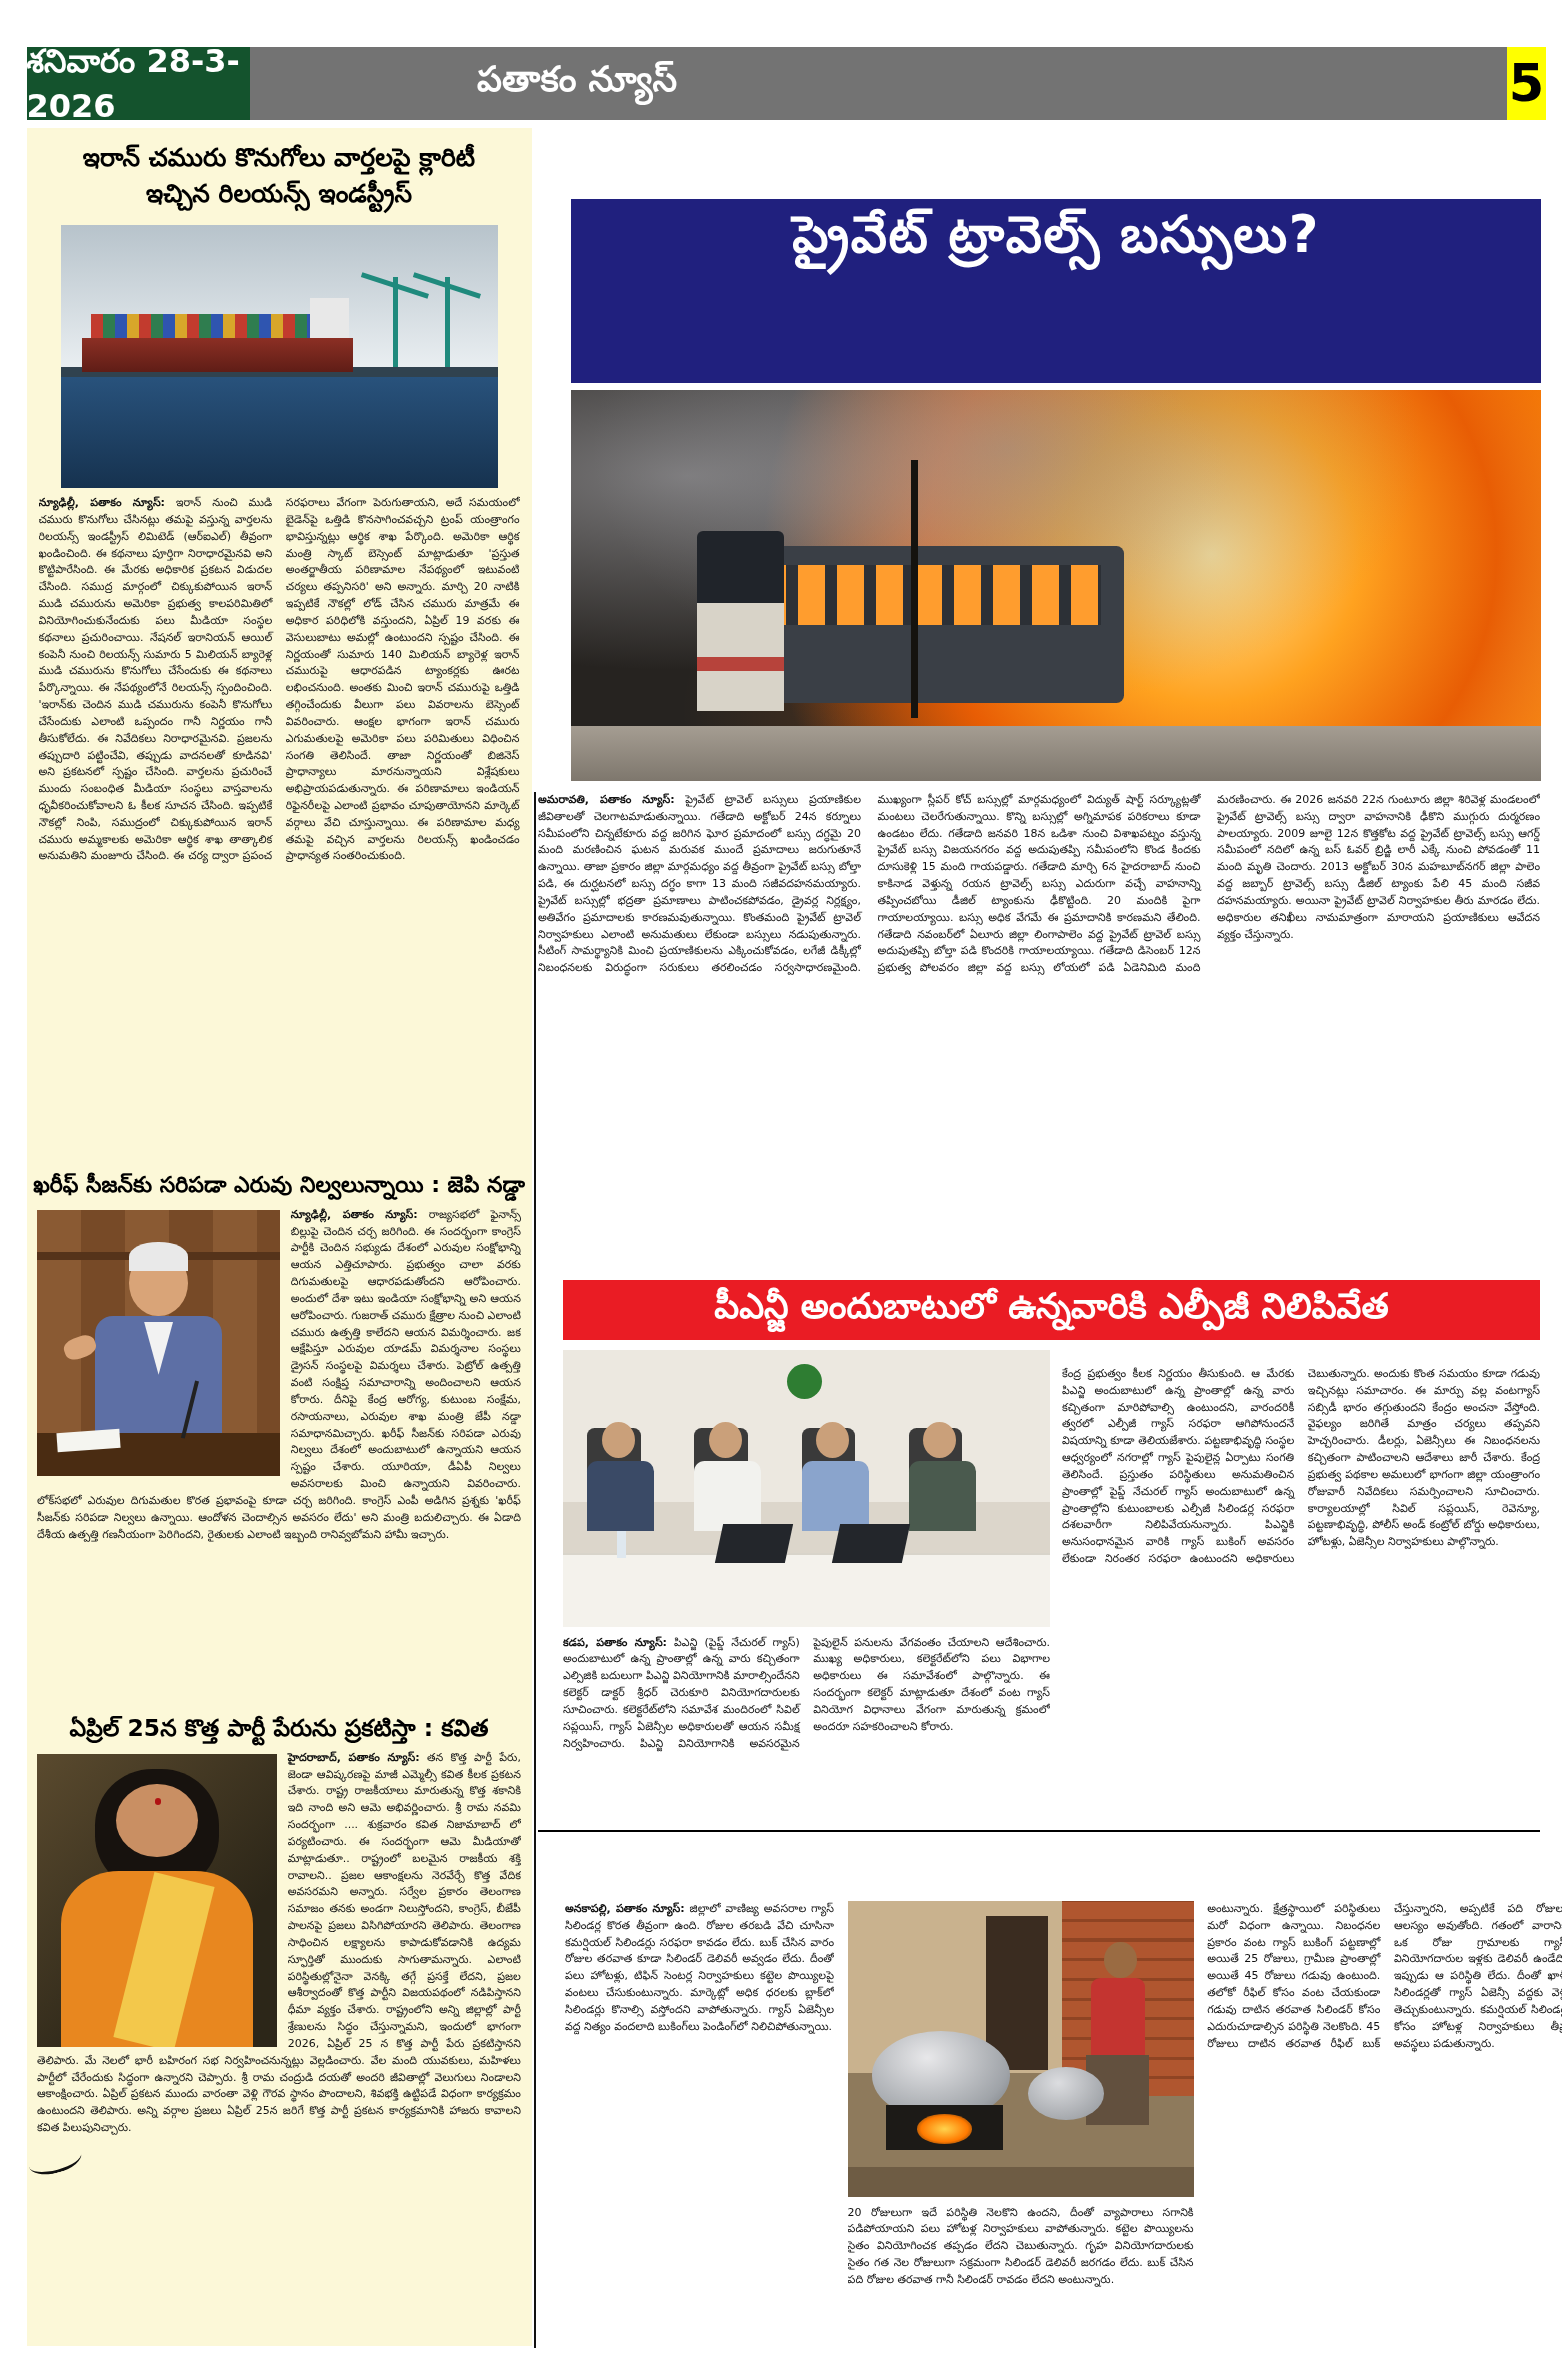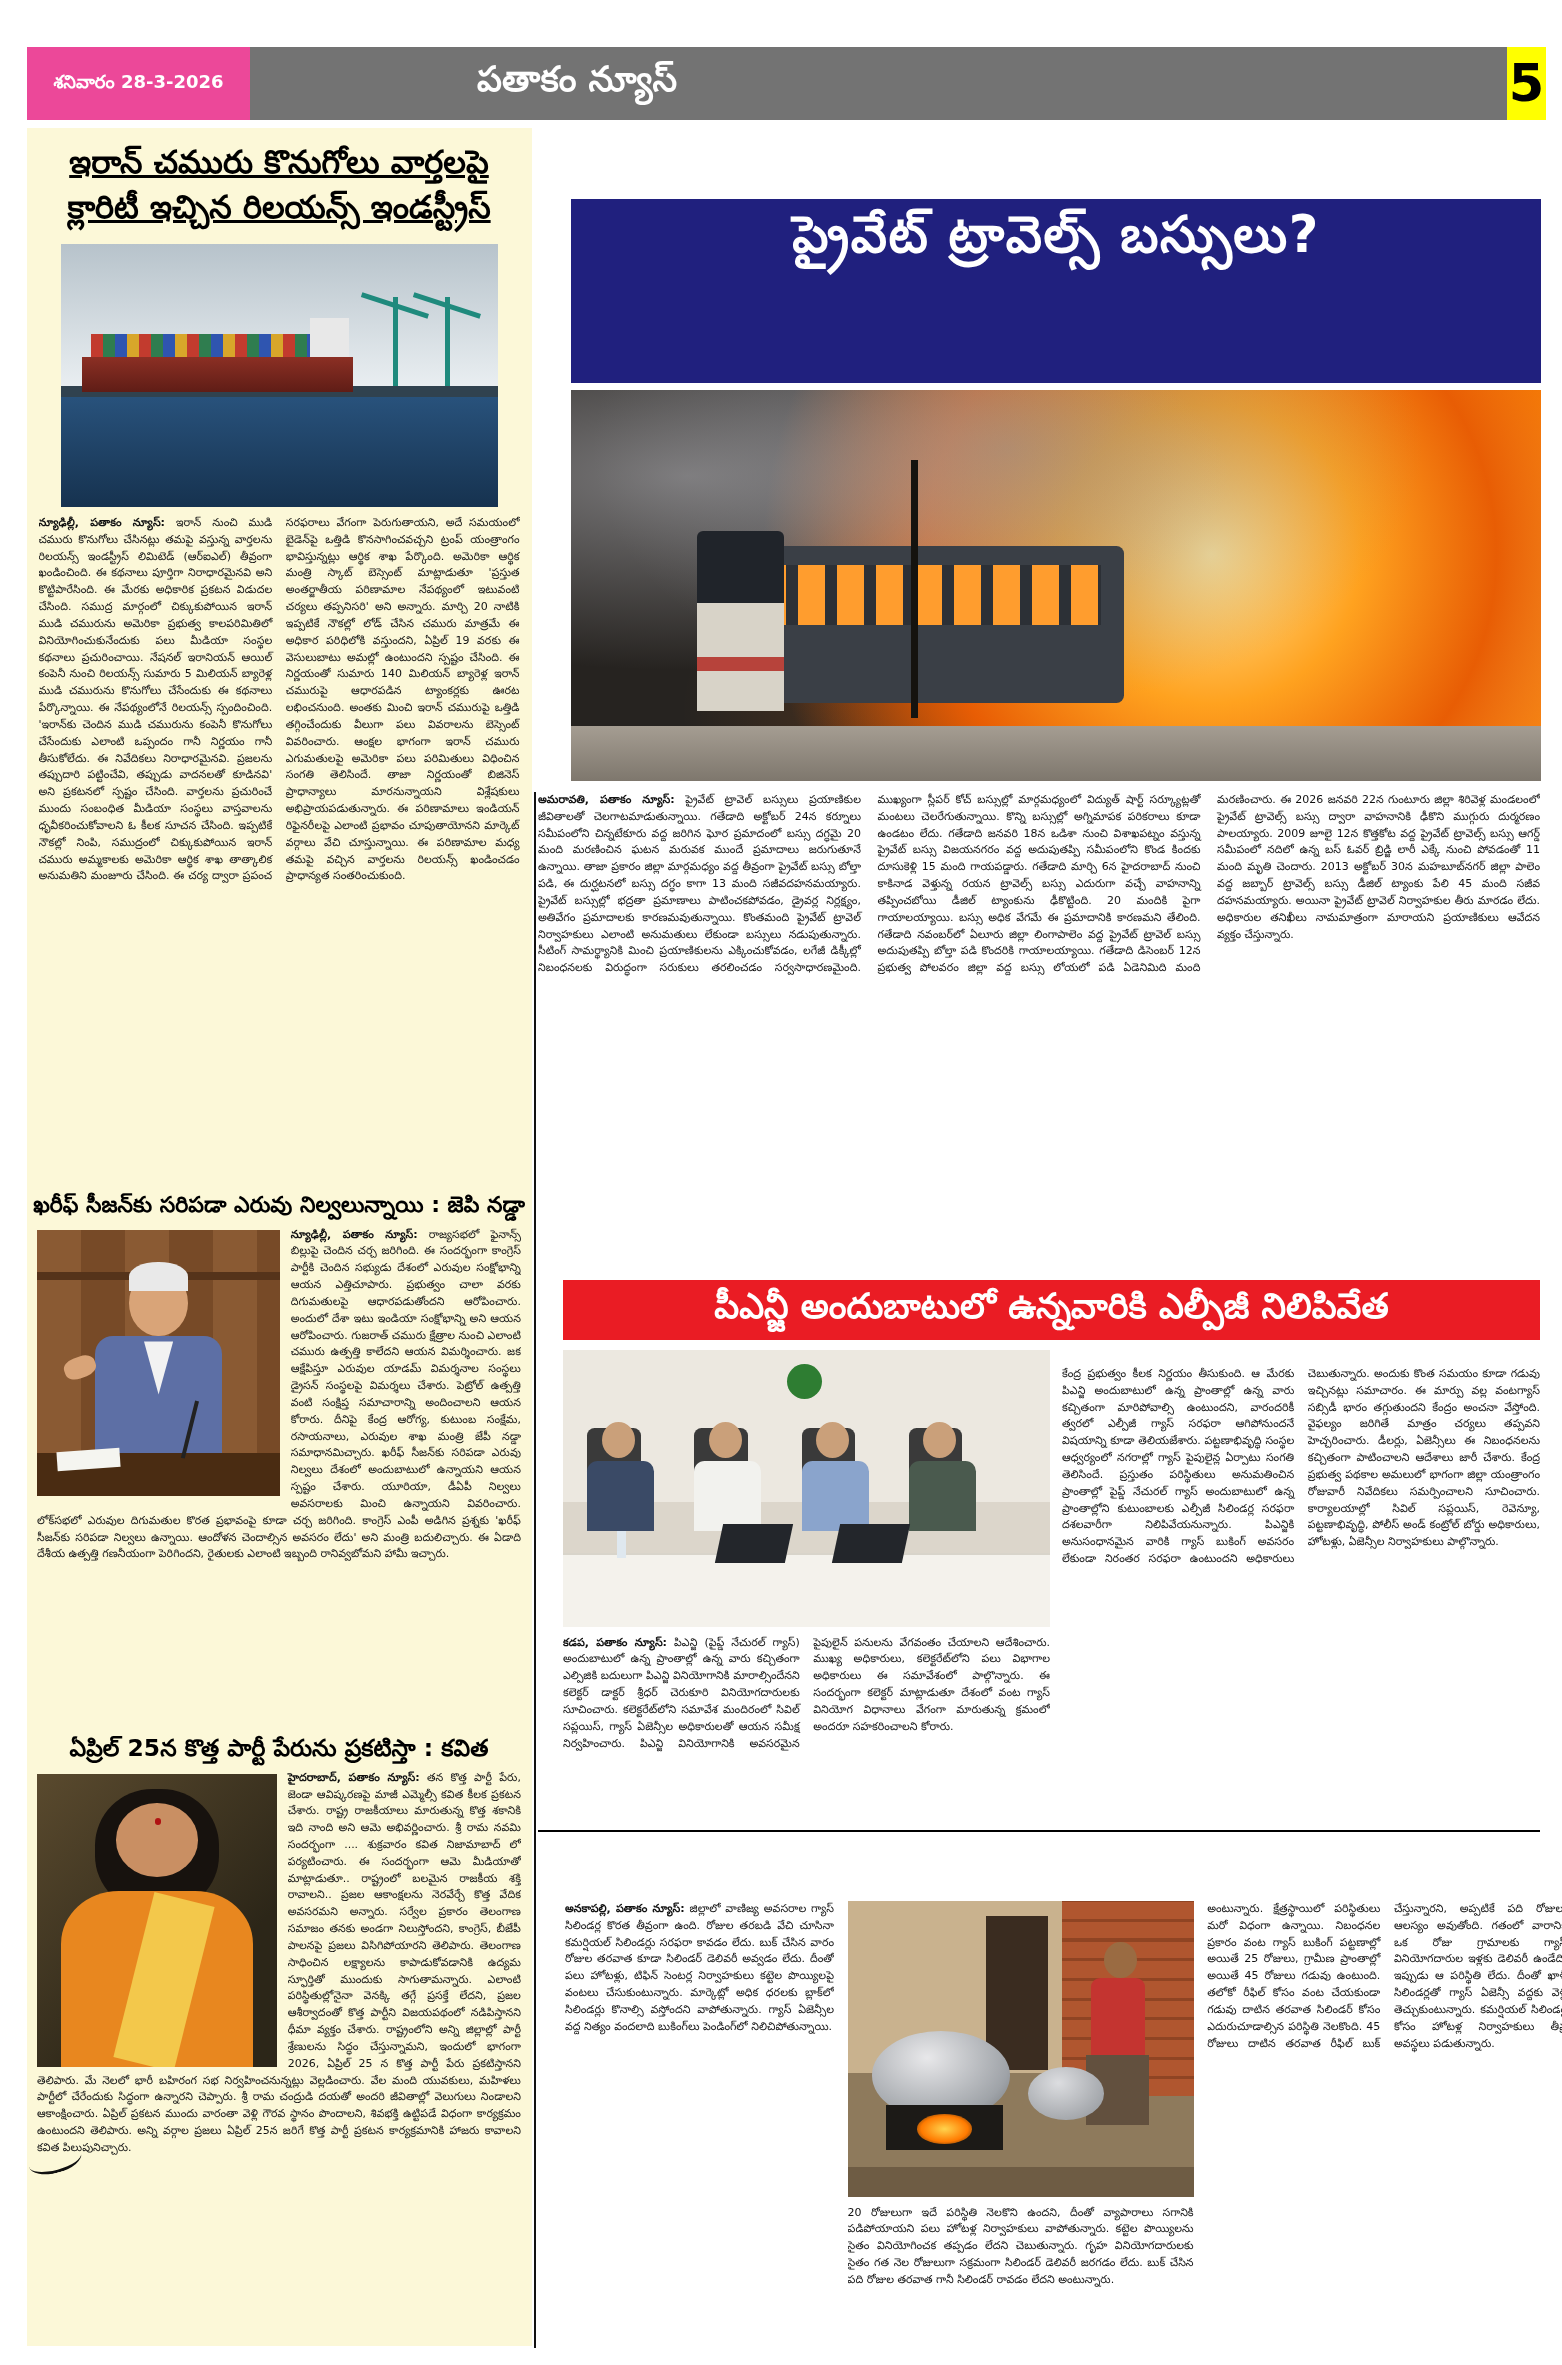--- a/index.html
+++ b/index.html
@@ -1,29 +1,29 @@
 <!DOCTYPE html>
 <html style="font-size:12px"><head>
 <meta charset="utf-8">
 <style>
   html,body{margin:0;padding:0;background:#9a9a9a;}
   .page{position:relative;width:1562px;height:2366px;background:#ffffff;overflow:hidden;
         font-family:"DejaVu Sans","Liberation Sans",sans-serif;color:#111;}
   
-  .hdr-date{position:absolute;left:26.5px;top:47px;width:224px;height:73px;background:#ec4899;
-            color:#fff;font-weight:bold;font-size:18px;display:flex;align-items:center;justify-content:center;}
+  .hdr-date{position:absolute;left:26.5px;top:47px;width:224px;height:73px;background:#14532d;
+            color:#fff;font-weight:bold;font-size:32px;display:flex;align-items:center;justify-content:center;}
   .hdr-bar{position:absolute;left:250px;top:47px;width:1257px;height:73px;background:#737373;
            color:#fff;font-size:35px;display:flex;align-items:center;}
   .hdr-bar .mast{margin-left:227px;font-weight:bold;}
   .hdr-num{position:absolute;left:1507px;top:47px;width:39px;height:73px;background:#ffff00;color:#000;
            font-weight:bold;font-size:51px;display:flex;align-items:center;justify-content:center;}
   
   .left-panel{position:absolute;left:26.5px;top:128px;width:505px;height:2218px;background:#fcf8d8;}
   .head-black{margin:0;font-weight:bold;text-align:center;color:#000;}
-  .iran-headline{padding:12px 21px 4.5px;font-size:32px;line-height:1.42;text-decoration:underline;}
+  .iran-headline{padding:12px 21px 4.5px;font-size:25px;line-height:1.42;}
   .kharif-headline{padding:7.6px 4.5px 1.5px;font-size:22px;line-height:1.3;}
   .kavitha-headline{padding:7.6px 4.5px 1.5px;font-size:23.4px;line-height:1.3;}
   .bt{font-size:11px;line-height:1.53;text-align:justify;}
   .dl{font-weight:bold;}
   .iran-body{margin:7.6px 12px 0;height:668px;column-count:2;column-gap:13.6px;overflow:hidden;}
   .kharif-section{margin:6px 10.6px 0;height:499px;overflow:hidden;}
   .kavitha-section{margin:4.5px 10.6px 0;height:529px;overflow:hidden;}
   
   .photo{position:relative;overflow:hidden;}
   .ship-photo{width:437px;height:263px;margin:9px auto 0;}

